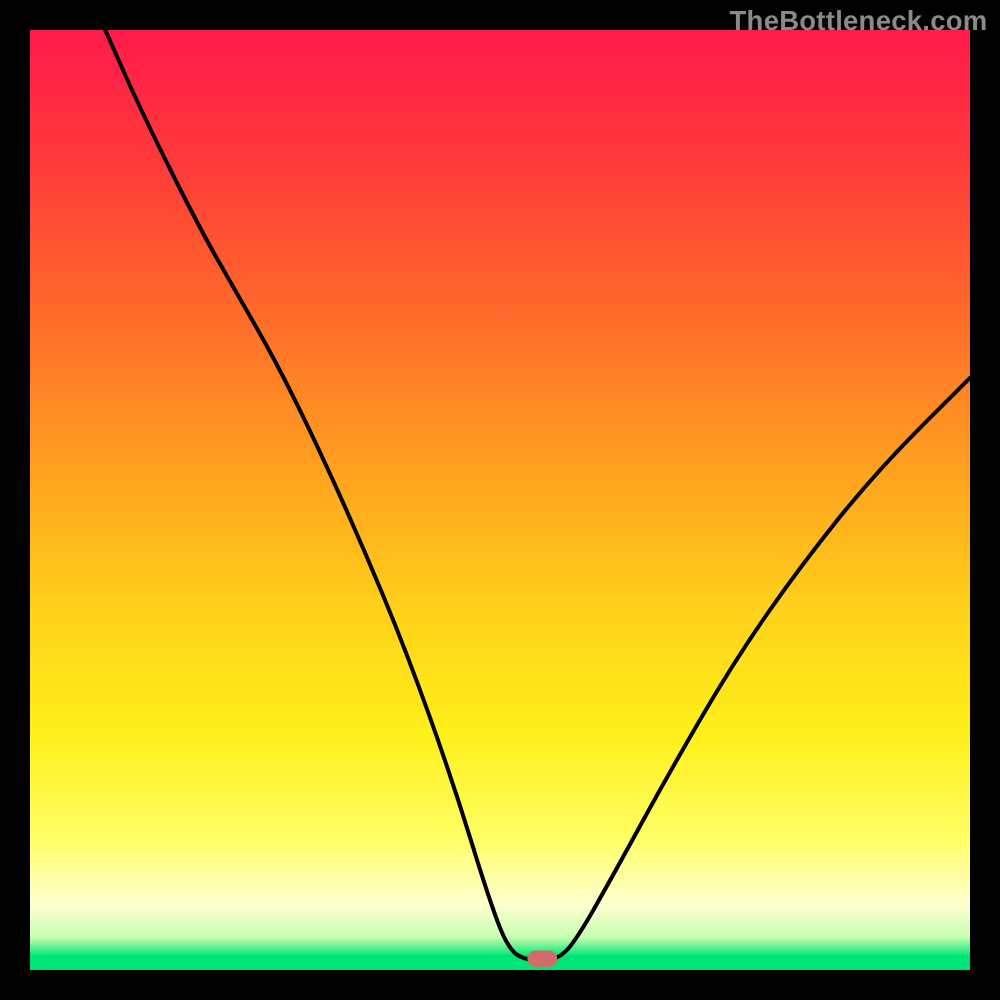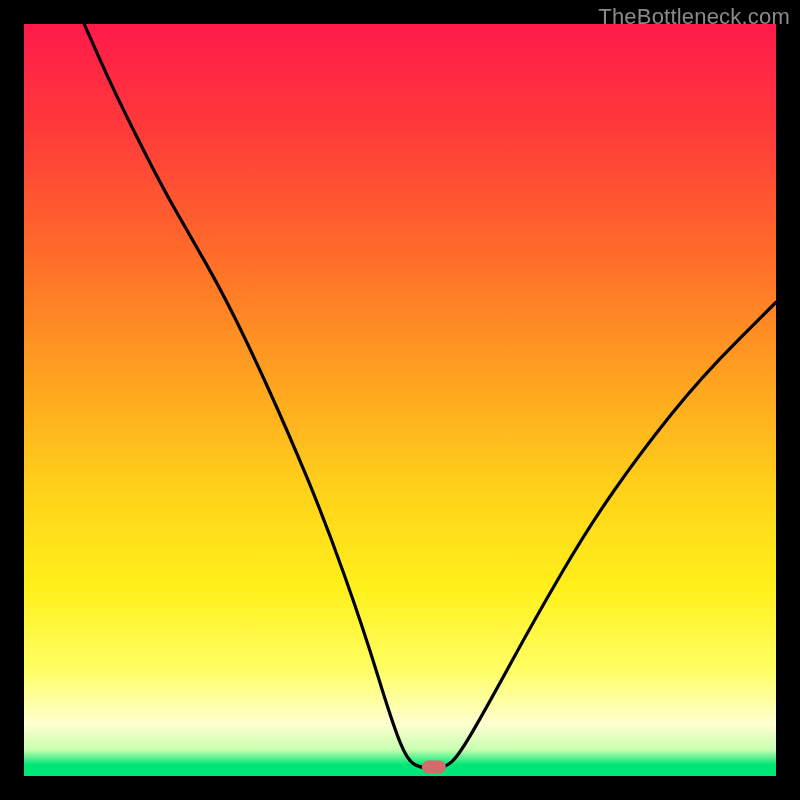--- a/index.html
+++ b/index.html
@@ -16,21 +16,21 @@
     width: 800px;
     height: 800px;
     background: #000;
   }
   .watermark {
     position: absolute;
     top: 4px;
     right: 10px;
     color: #8a8a8a;
     font-size: 22px;
-    font-weight: 400;
+    font-weight: 700;
     letter-spacing: 0.2px;
     z-index: 5;
   }
   .plot-area {
     position: absolute;
     left: 24px;
     top: 24px;
     width: 752px;
     height: 752px;
   }

